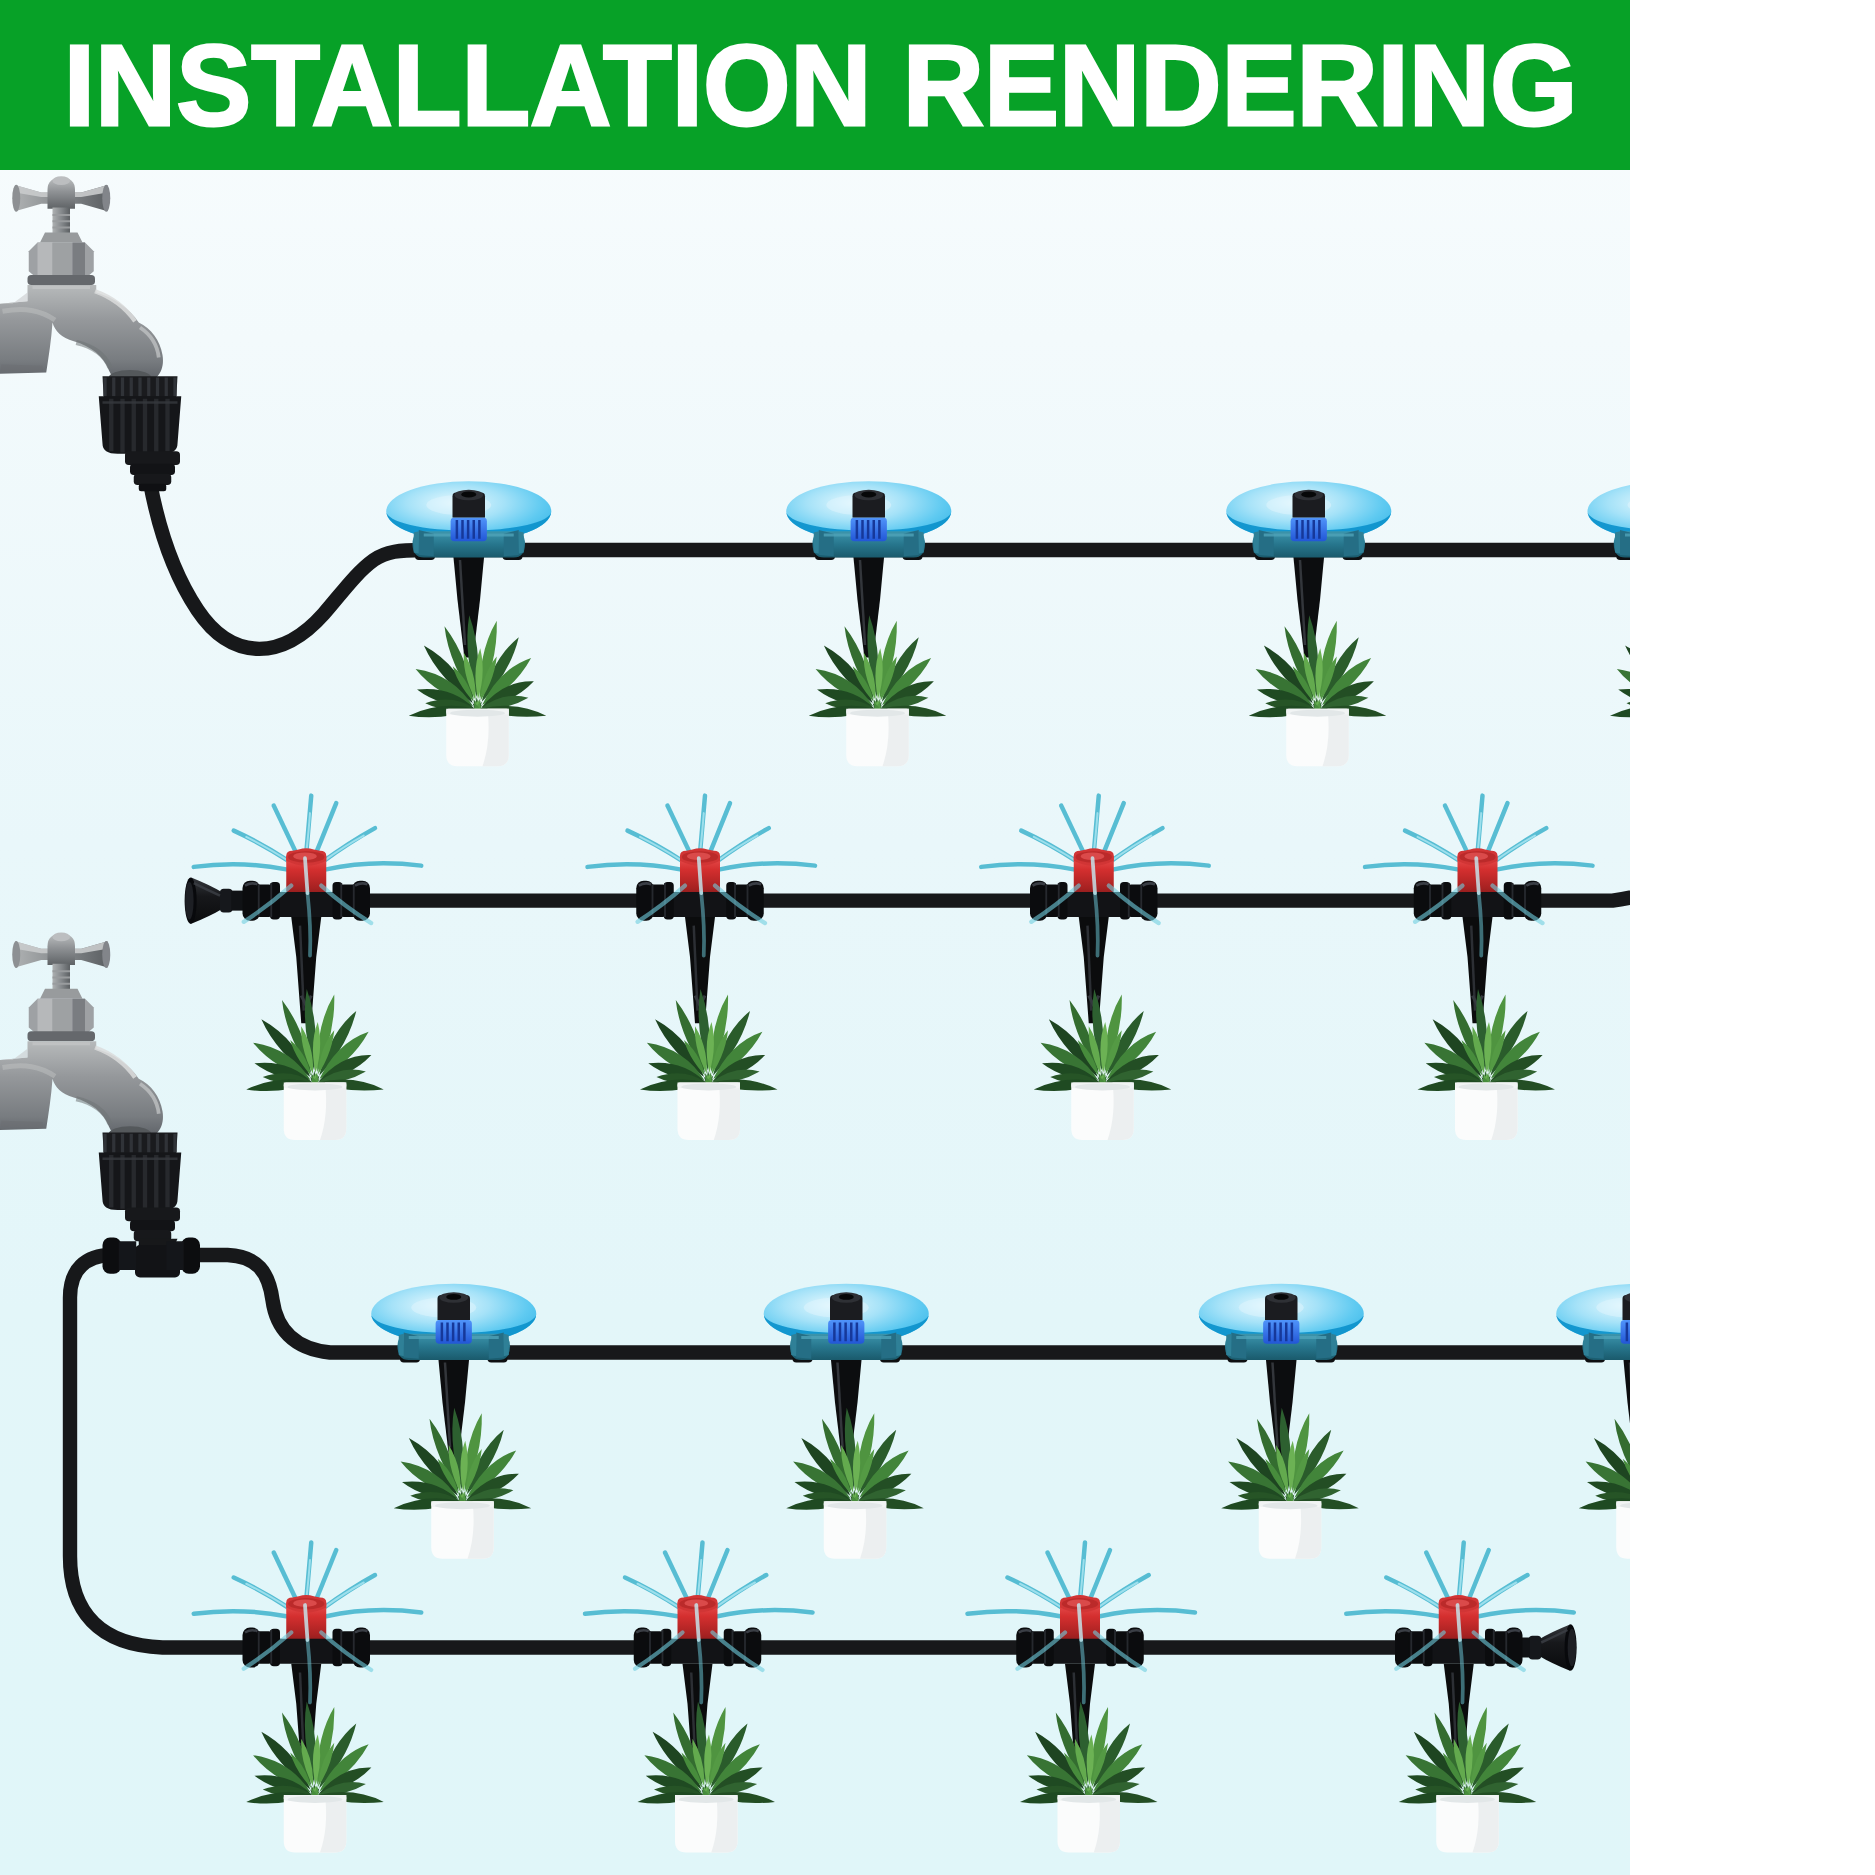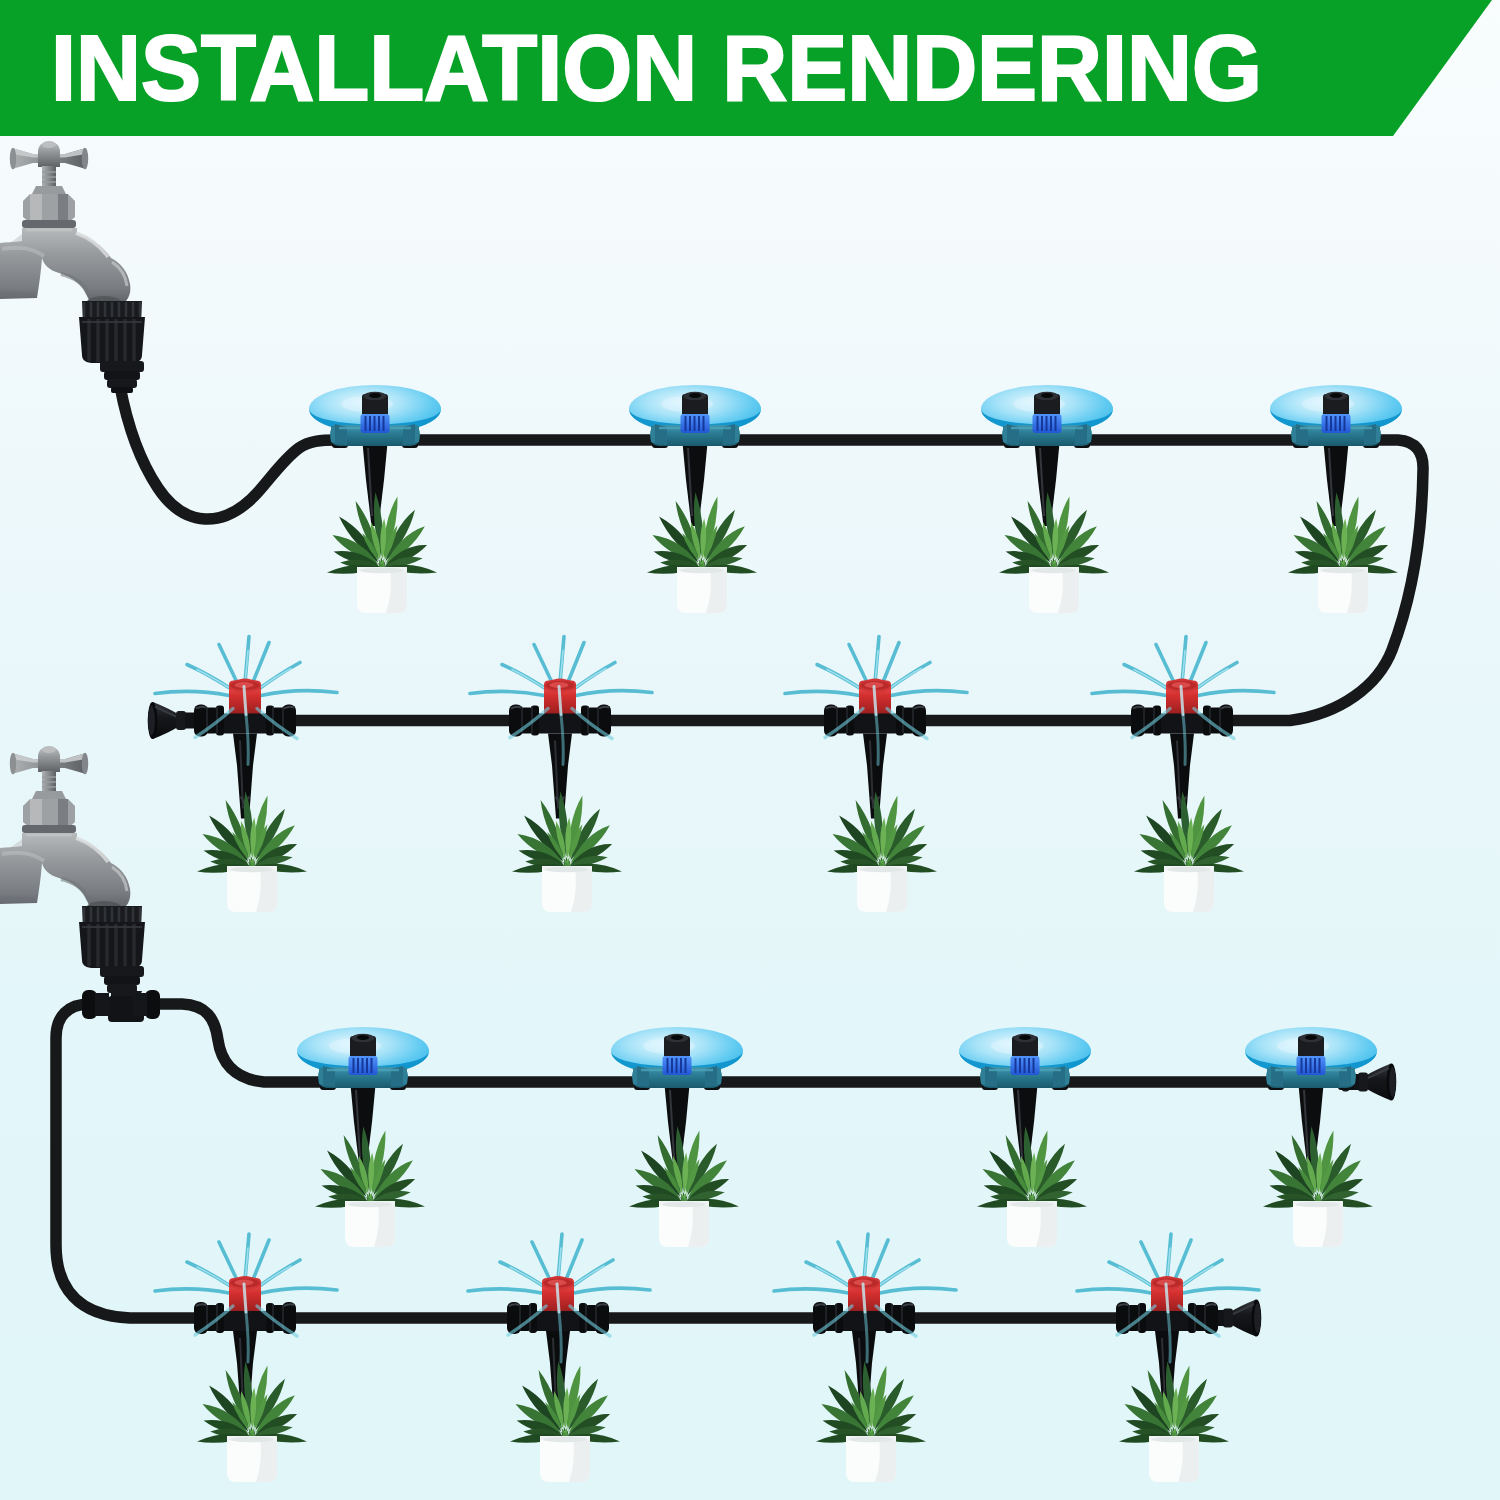--- a/index.html
+++ b/index.html
@@ -1,16 +1,16 @@
 <!DOCTYPE html>
 <html><head>
 <meta charset="utf-8">
 <style>
 html,body{margin:0;padding:0;}
-#stage{position:relative;width:1500px;height:1500px;overflow:hidden;
+#stage{position:relative;width:1304px;height:1500px;overflow:hidden;
 background:linear-gradient(180deg,#f9fdfe 0%,#f3fafc 18%,#e9f7fa 45%,#e3f6f9 70%,#e0f6f9 100%);
 font-family:"Liberation Sans", sans-serif;}
 svg{position:absolute;left:0;top:0;}
 </style>
 </head>
 <body>
 <div id="stage">
 <svg width="1500" height="1500" viewBox="0 0 1500 1500">
 <defs>
 

